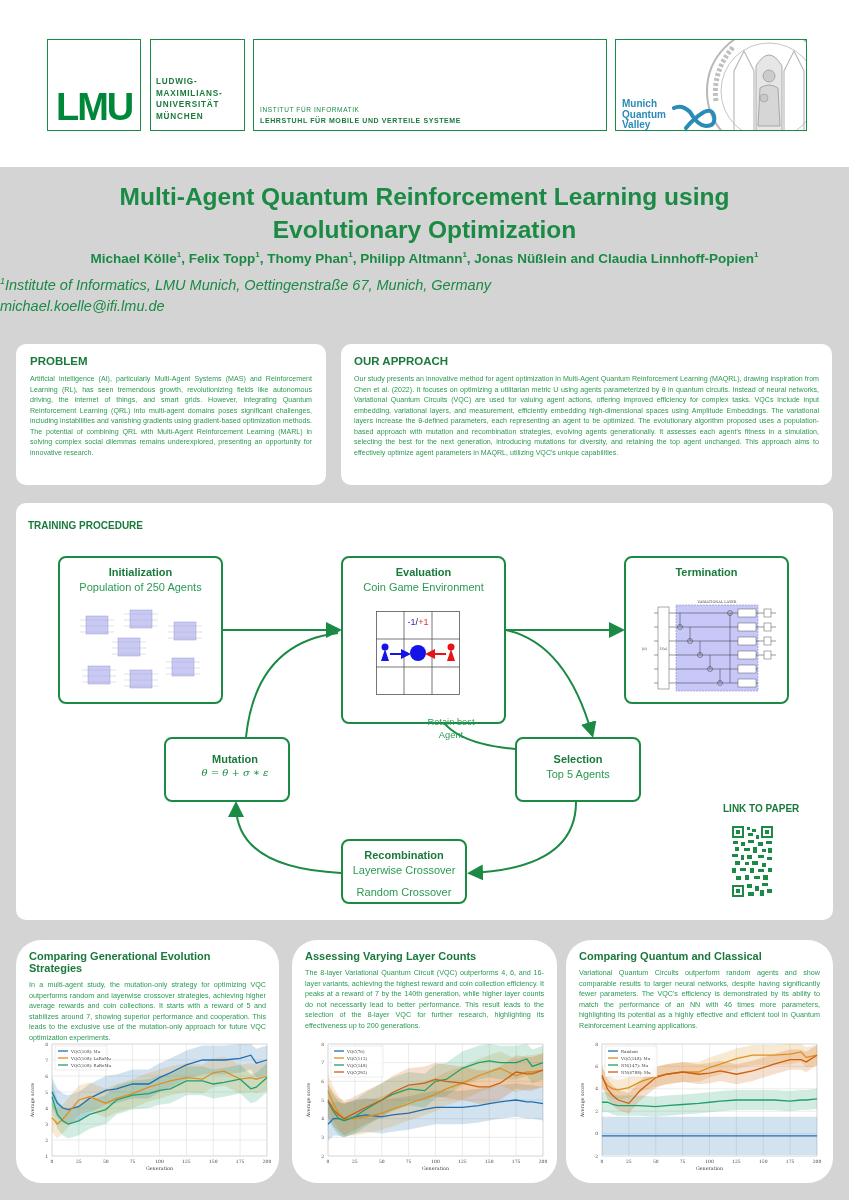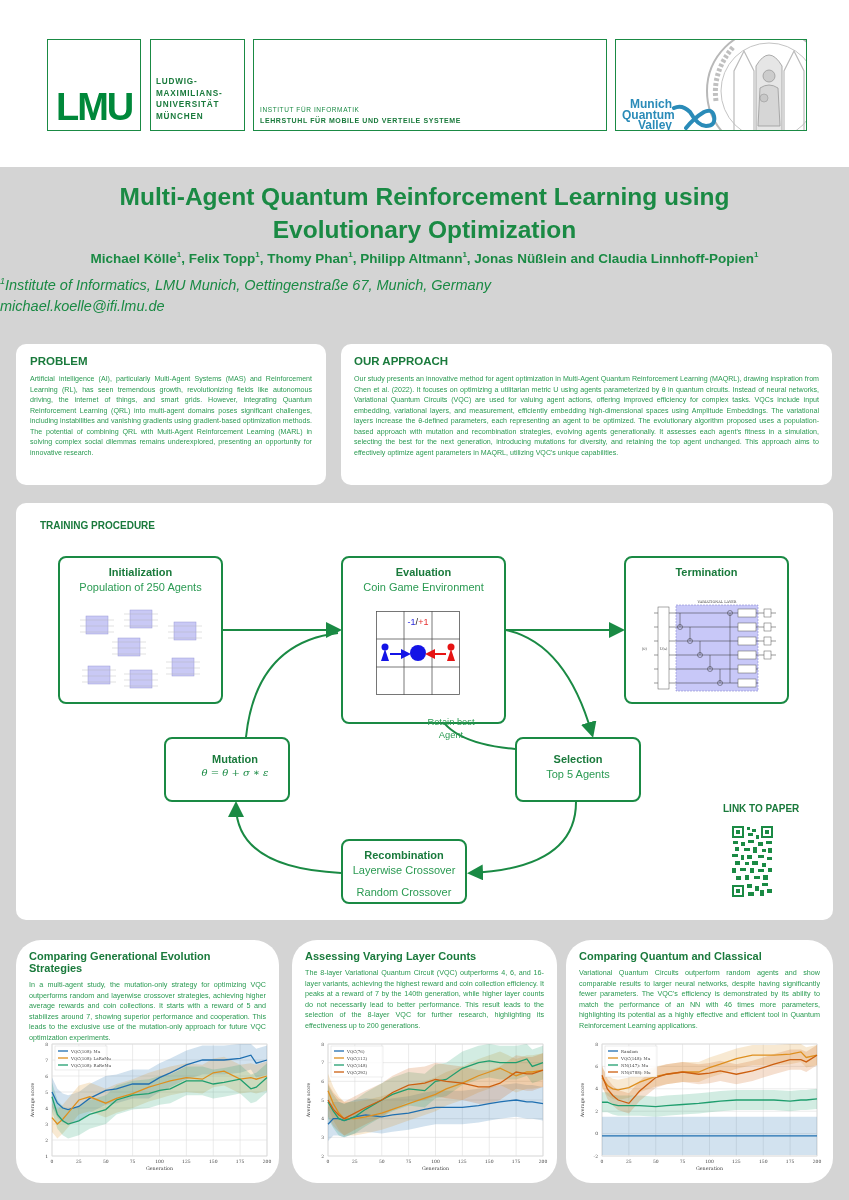--- a/index.html
+++ b/index.html
@@ -8,38 +8,38 @@
   .header-band { position: absolute; left: 0; top: 0; width: 849px; height: 167px; background: #ffffff; }
   .hbox { position: absolute; border: 1.2px solid #1a8a44; background: #fff; }
   .lmu-logo { left: 47px; top: 39px; width: 94px; height: 92px; display: flex; align-items: flex-end; padding: 12px 0 4px 8px; }
   .lmu-logo span { font-family: "Liberation Sans", sans-serif; font-weight: bold; font-size: 38px; color: #00883a; letter-spacing: -2px; line-height: 1; }
   .lmu-name { left: 150px; top: 39px; width: 95px; height: 92px; padding: 36px 0 0 5px; }
   .lmu-name div { font-size: 8.2px; letter-spacing: 0.8px; color: #1a7a3c; line-height: 11.5px; font-weight: bold; }
   .inst-box { left: 253px; top: 39px; width: 354px; height: 92px; padding: 65px 0 0 6px; }
   .inst-box .l1 { font-size: 6.5px; letter-spacing: 0.6px; color: #1a8a44; line-height: 10px; }
   .inst-box .l2 { font-size: 7px; letter-spacing: 0.6px; color: #1a7a3c; font-weight: bold; line-height: 12px; }
   .mqv-box { left: 615px; top: 39px; width: 192px; height: 92px; overflow: hidden; }
-  .mqv-text { position: absolute; left: 6px; top: 59px; text-align: right; width: 50px; font-size: 12px; font-weight: bold; color: #2a8bb8; line-height: 10.5px; }
+  .mqv-text { position: absolute; left: 6px; top: 59px; width: 50px; font-size: 10px; font-weight: bold; color: #2a8bb8; line-height: 10.5px; }
   .seal { position: absolute; left: 88px; top: -14px; width: 130px; height: 130px; }
   .mqv-wave { position: absolute; left: 56px; top: 62px; width: 46px; height: 28px; }
 
   .title { position: absolute; left: 0; top: 180px; width: 849px; text-align: center; font-size: 24.5px; font-weight: bold; color: #1a8a44; line-height: 33px; }
   .authors { position: absolute; left: 0; top: 250px; width: 849px; text-align: center; font-size: 13.5px; font-weight: bold; color: #1a8a44; }
   .authors sup { font-size: 8px; }
   .affil { position: absolute; left: 0; top: 271px; width: 849px; font-size: 14.5px; font-style: italic; color: #1a8a44; line-height: 21px; }
   .affil sup { font-size: 9px; }
 
   .panel { position: absolute; background: #fff; border-radius: 10px; }
   .panel-title { font-size: 11.5px; font-weight: bold; color: #1a7a3c; }
   .panel-body { font-size: 7.1px; color: #2a9a52; line-height: 10.5px; text-align: justify; margin-top: 7px; }
   .problem { left: 16px; top: 344px; width: 310px; height: 141px; padding: 11px 14px; }
   .approach { left: 341px; top: 344px; width: 491px; height: 141px; padding: 11px 13px; }
 
   .training { left: 16px; top: 503px; width: 817px; height: 417px; }
-  .training .panel-title { position: absolute; left: 24px; top: 17px; font-size: 10px; text-align: right; }
+  .training .panel-title { position: absolute; left: 12px; top: 17px; font-size: 10px; text-align: right; }
   .fbox { position: absolute; border: 2.3px solid #1a8a44; border-radius: 8px; background: #fff; text-align: center; }
   .fbox .ft { font-size: 11px; font-weight: bold; color: #1a7a3c; margin-top: 8px; }
   .fbox .fs { font-size: 11px; color: #2a9a52; margin-top: 2px; line-height: 14px; }
   .fbox .fmath { font-size: 10px; font-style: italic; font-family: "DejaVu Serif", serif; color: #1a8a44; margin-top: 2px; }
   .b-init { left: 42px; top: 53px; width: 165px; height: 148px; }
   .b-eval { left: 325px; top: 53px; width: 165px; height: 168px; }
   .b-term { left: 608px; top: 53px; width: 165px; height: 148px; }
   .b-mut { left: 148px; top: 234px; width: 126px; height: 65px; padding-left: 16px; }
   .b-sel { left: 499px; top: 234px; width: 126px; height: 65px; }
   .b-rec { left: 325px; top: 336px; width: 126px; height: 65px; }

